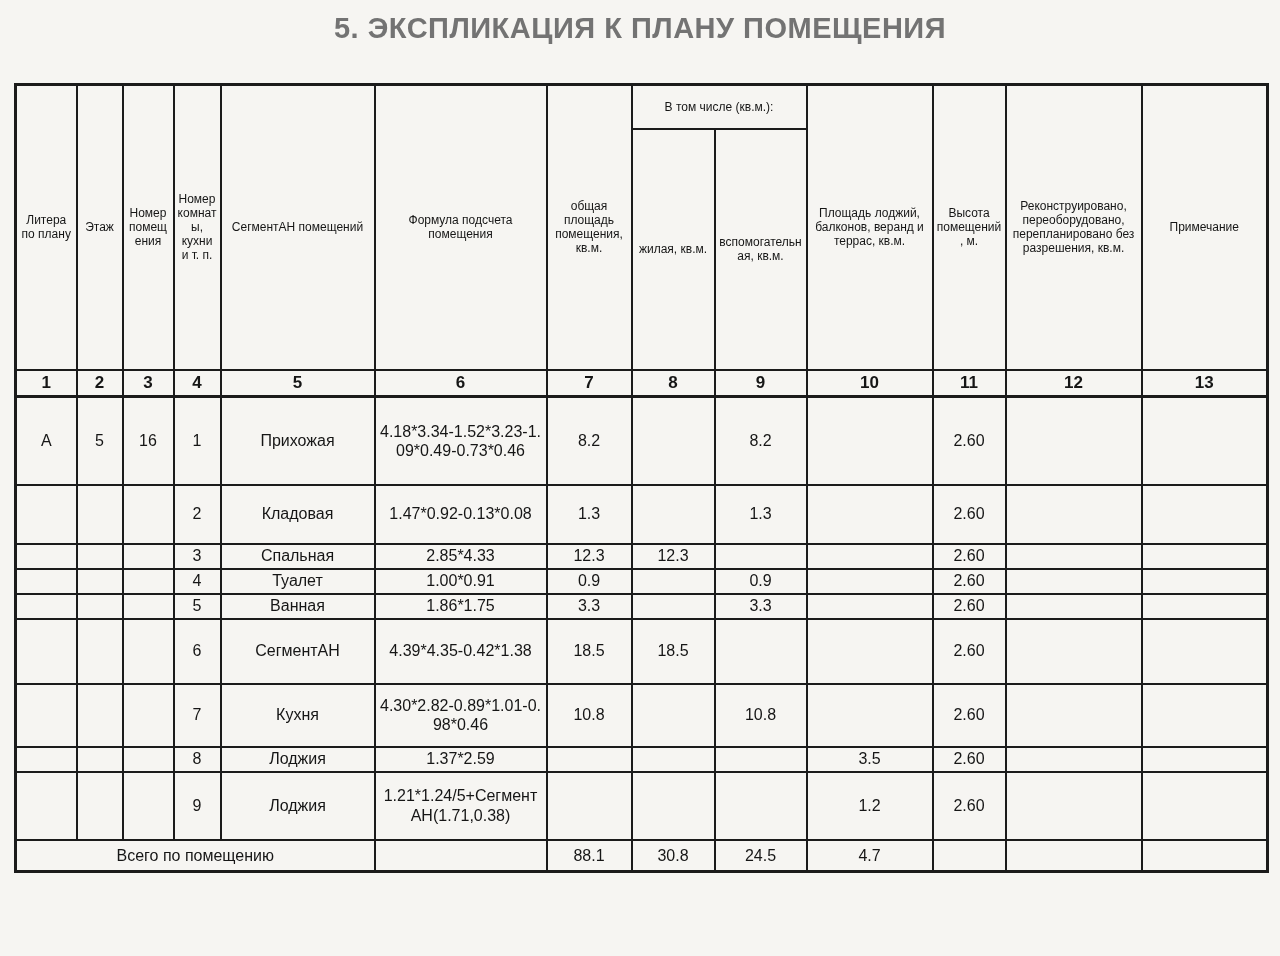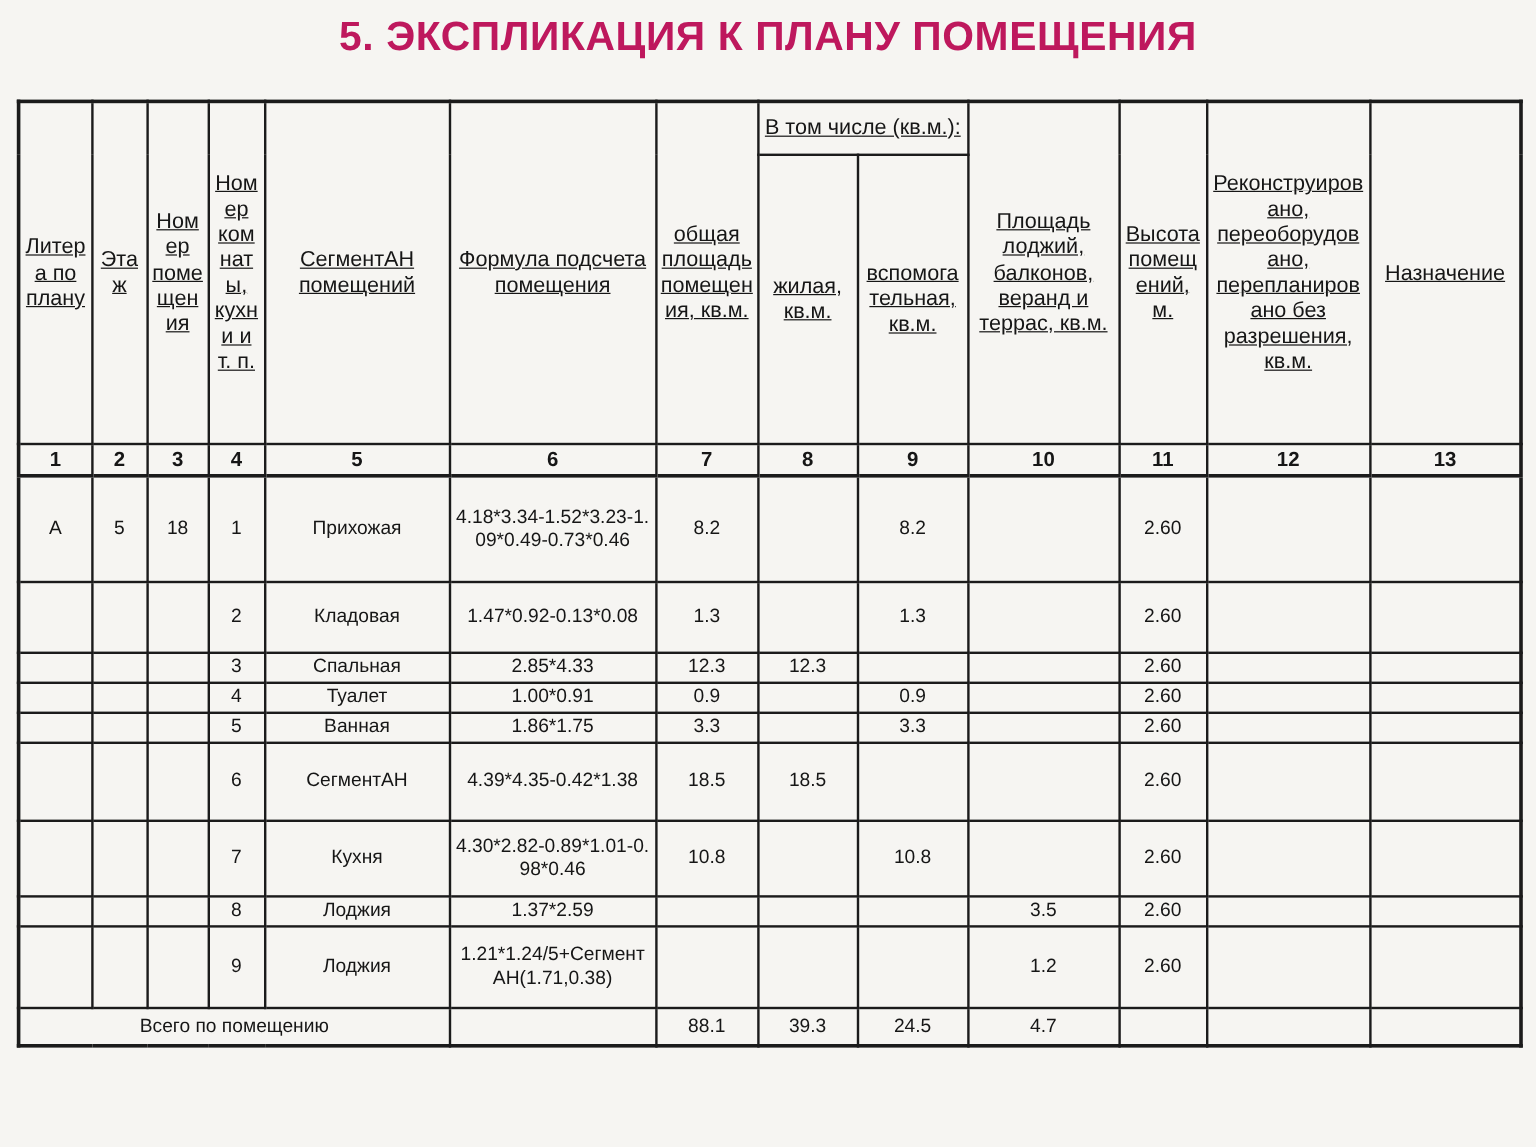--- a/index.html
+++ b/index.html
@@ -4,37 +4,37 @@
 <style>
   html,body{margin:0;padding:0;}
   body{
     width:1280px;height:956px;position:relative;
     background:#f6f5f2;
     font-family:"Liberation Sans", sans-serif;
     color:#161616;
   }
   .page-title{
     position:absolute;top:12px;left:0;width:100%;
-    text-align:center;font-size:34px;font-weight:bold;letter-spacing:.5px;
-    color:#be185d;
+    text-align:center;font-size:29px;font-weight:bold;letter-spacing:.5px;
+    color:#737373;
   }
   table.expl{
     position:absolute;left:14px;top:83px;width:1252px;
     border-collapse:collapse;table-layout:fixed;
     border:3px solid #1b1b1b;
   }
   table.expl td{
     border:2px solid #1b1b1b;
     text-align:center;vertical-align:middle;
     padding:1px 3px;overflow:hidden;
     font-size:16px;line-height:1.2;
   }
   tr.hdr td{
-    font-size:18px;line-height:1.18;
-    overflow-wrap:anywhere;word-break:break-word;text-decoration:underline;
+    font-size:12px;line-height:1.18;
+    overflow-wrap:anywhere;word-break:break-word;
   }
   td.grp{padding:0 26px;}
   tr.numrow td{
     font-weight:bold;font-size:17px;
     border-bottom-width:3px;
   }
   td.formula{word-break:break-all;overflow-wrap:anywhere;font-size:15.5px;}
   tr.data td{font-size:16px;}
   td.total-label{font-size:16px;}
 </style>
@@ -66,21 +66,21 @@
     <td rowspan="2">Этаж</td>
     <td rowspan="2">Номер помещения</td>
     <td rowspan="2">Номер комнаты, кухни и т. п.</td>
     <td rowspan="2">СегментАН помещений</td>
     <td rowspan="2">Формула подсчета помещения</td>
     <td rowspan="2">общая площадь помещения, кв.м.</td>
     <td colspan="2" class="grp">В том числе (кв.м.):</td>
     <td rowspan="2">Площадь лоджий, балконов, веранд и террас, кв.м.</td>
     <td rowspan="2">Высота помещений, м.</td>
     <td rowspan="2">Реконструировано, переоборудовано, перепланировано без разрешения, кв.м.</td>
-    <td rowspan="2">Назначение</td>
+    <td rowspan="2">Примечание</td>
   </tr>
   <tr class="hdr" style="height:241px">
     <td>жилая, кв.м.</td>
     <td>вспомогательная, кв.м.</td>
   </tr>
 
   <tr class="numrow" style="height:27px">
     <td>1</td>
     <td>2</td>
     <td>3</td>
@@ -92,21 +92,21 @@
     <td>9</td>
     <td>10</td>
     <td>11</td>
     <td>12</td>
     <td>13</td>
   </tr>
 
   <tr class="data" style="height:88px">
     <td>А</td>
     <td>5</td>
-    <td>18</td>
+    <td>16</td>
     <td>1</td>
     <td>Прихожая</td>
     <td class="formula">4.18*3.34-1.52*3.23-1.09*0.49-0.73*0.46</td>
     <td>8.2</td>
     <td></td>
     <td>8.2</td>
     <td></td>
     <td>2.60</td>
     <td></td>
     <td></td>
@@ -237,21 +237,21 @@
     <td>1.2</td>
     <td>2.60</td>
     <td></td>
     <td></td>
   </tr>
 
   <tr class="data" style="height:32px">
     <td colspan="5" class="total-label">Всего по помещению</td>
     <td></td>
     <td>88.1</td>
-    <td>39.3</td>
+    <td>30.8</td>
     <td>24.5</td>
     <td>4.7</td>
     <td></td>
     <td></td>
     <td></td>
   </tr>
 </tbody>
   </table>
 
 </body></html>

